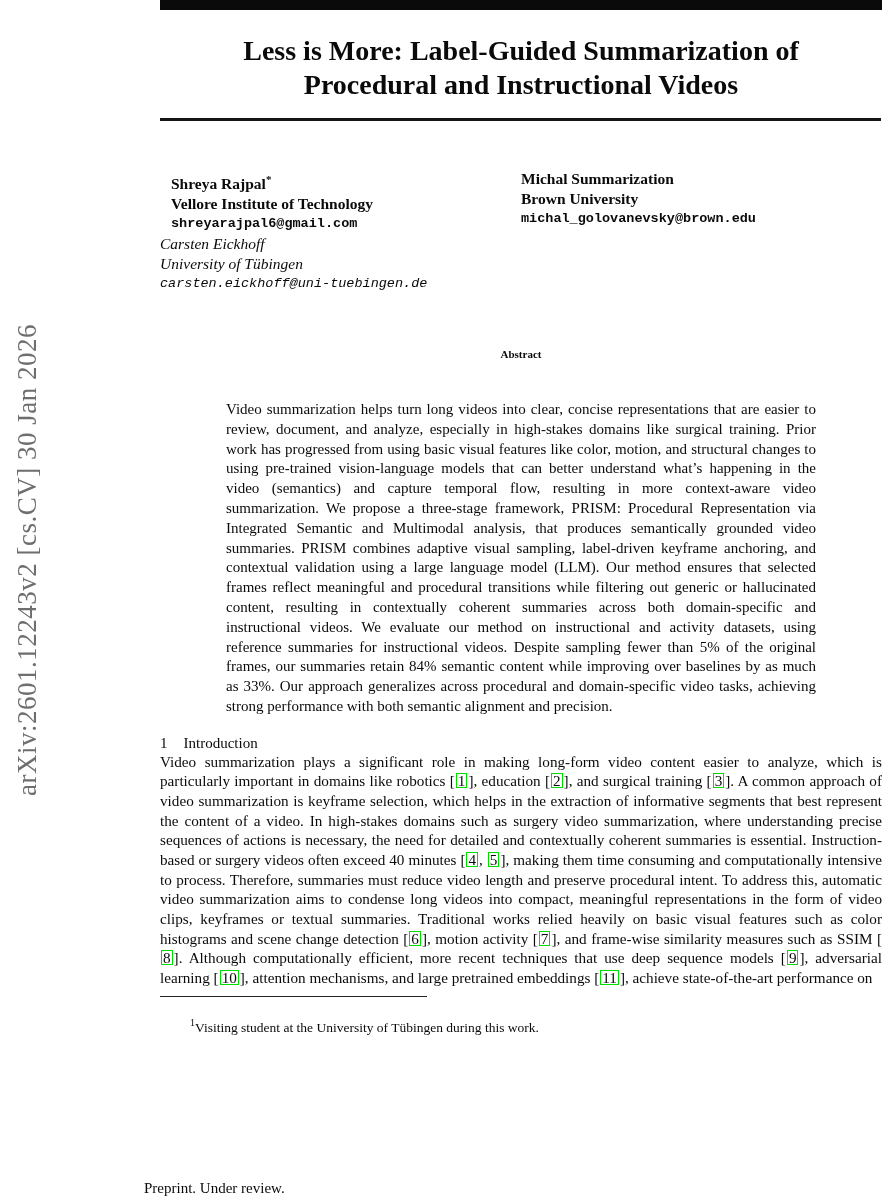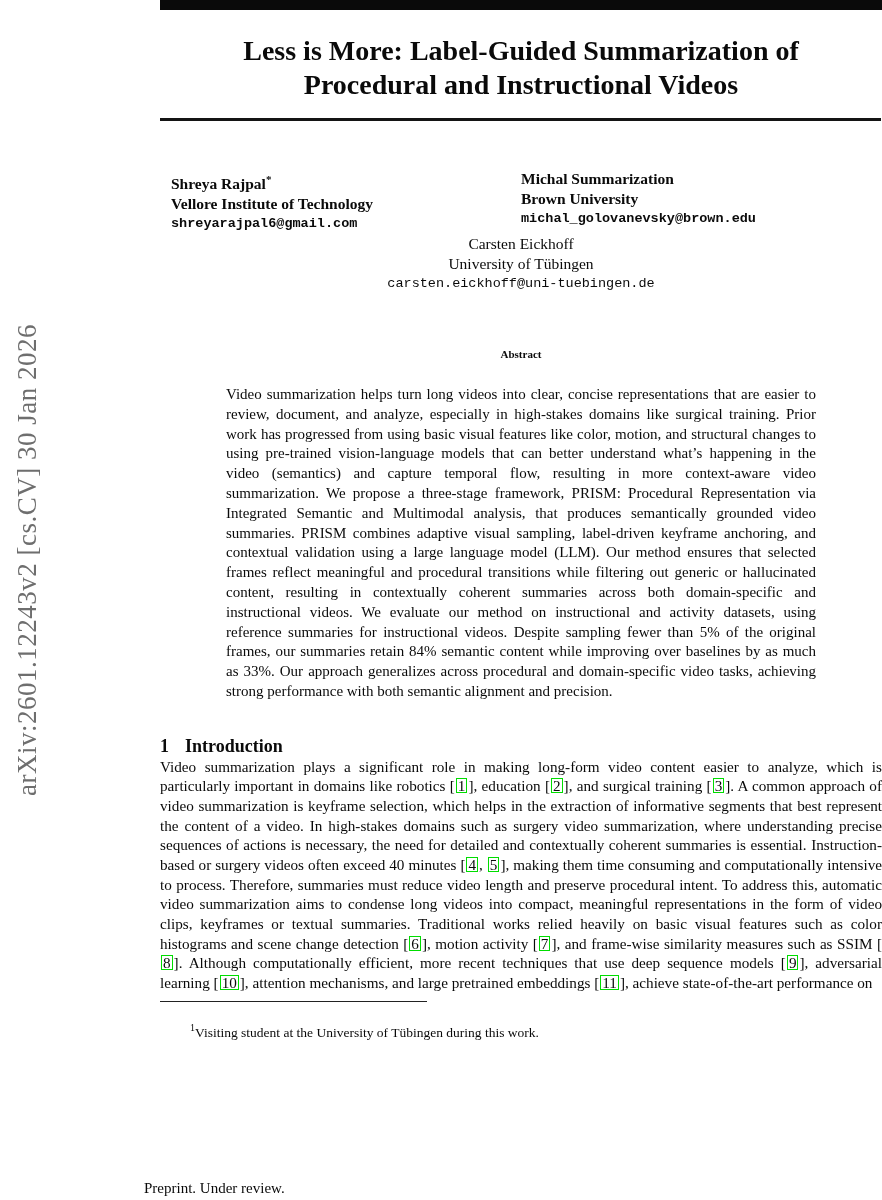--- a/index.html
+++ b/index.html
@@ -28,31 +28,31 @@
     letter-spacing:.5px;
   }
   .content{position:absolute;left:160px;top:0;width:722px;}
   .paper-title{
     margin:34px auto 8px;width:680px;
     text-align:center;font-weight:bold;font-size:28px;line-height:1.22;
   }
   .title-rule{margin-top:16px;height:2.5px;background:#141414;width:721px;}
   .authors-row{margin:48px auto 0;width:700px;display:flex;}
   .author-col{flex:1;text-align:left;font-weight:bold;}
-  .author-center{text-align:center;margin-top:0;}
+  .author-center{margin-top:0;font-style:italic;}
   .author-name{font-size:15.5px;line-height:20px;}
   .author-name sup{font-size:11px;}
   .author-affil{font-size:15.5px;line-height:20px;}
   .author-email{font-family:"Liberation Mono", monospace;font-size:13.5px;line-height:20px;}
   .abstract-heading{margin-top:54px;text-align:center;font-size:11px;font-weight:bold;}
   .abstract-body{
-    margin:25px auto 0;width:590px;
+    margin:40px auto 0;width:590px;
     text-align:justify;font-size:15px;line-height:19.8px;
   }
-  .section-heading{margin-top:34px;font-size:18px;font-weight:bold;}
+  .section-heading{margin-top:18px;font-size:15px;font-weight:normal;}
   .section-number{margin-right:16px;}
   .body-paragraph{
     width:722px;
     text-align:justify;font-size:15.2px;line-height:19.65px;
   }
   .cite{
     display:inline-block;
     border:1.6px solid var(--citation-green);
     line-height:13px;
     padding:0 1px;

